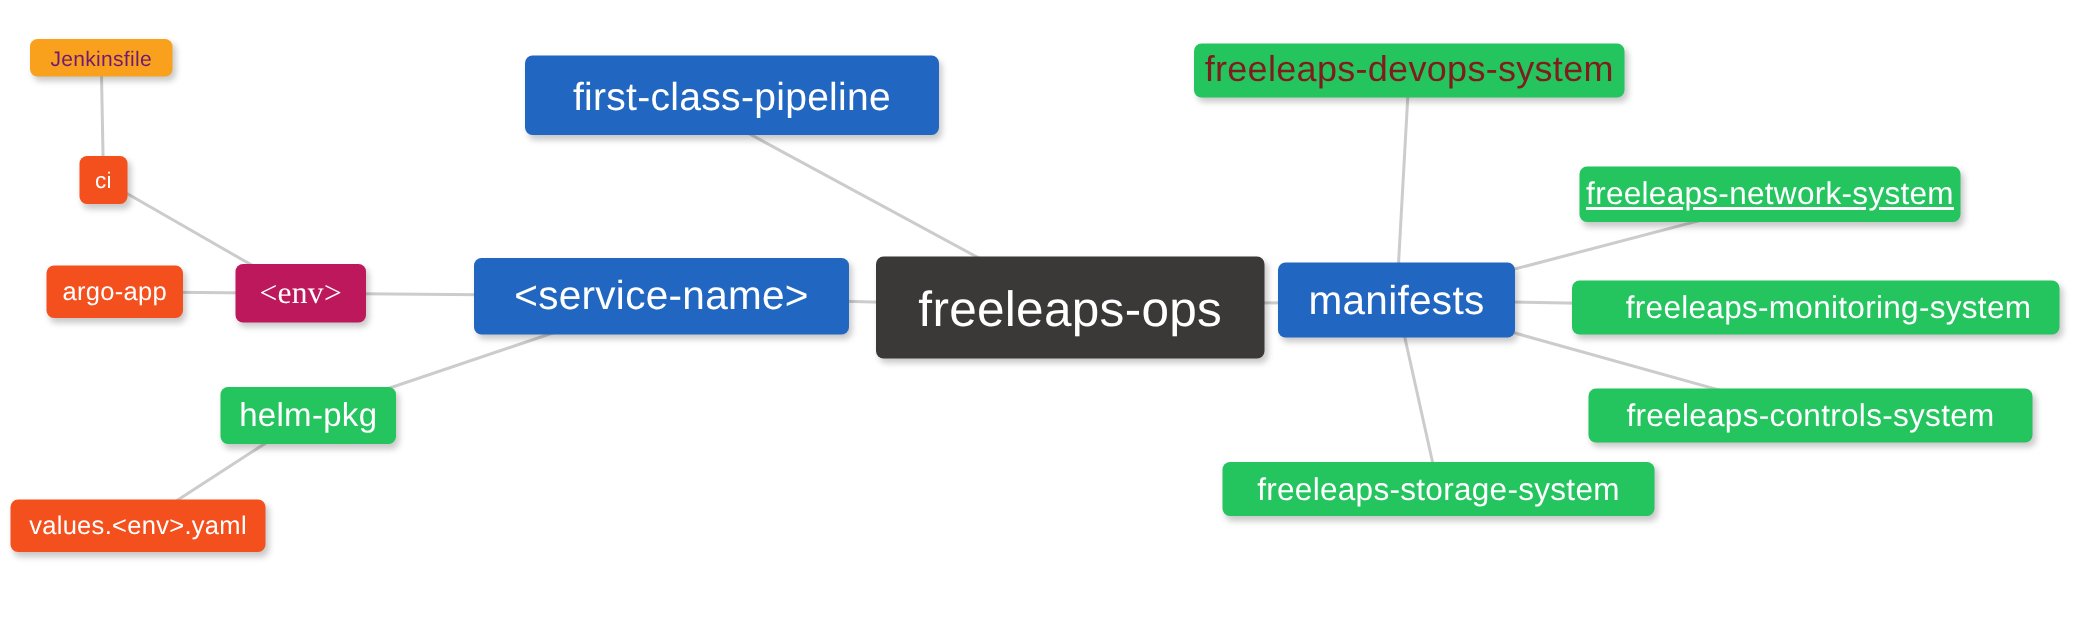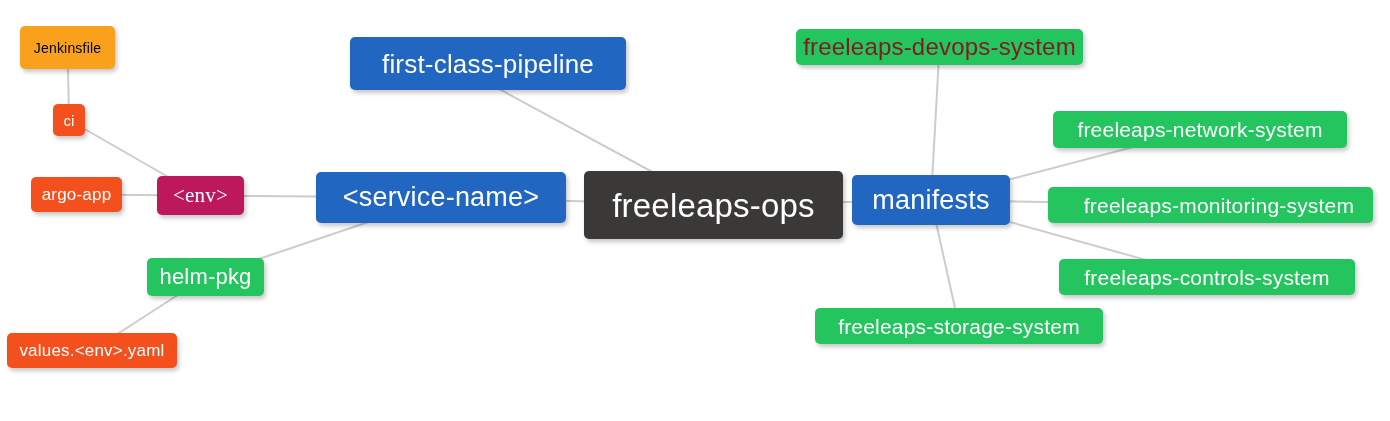--- a/index.html
+++ b/index.html
@@ -49,28 +49,28 @@
       <line x1="205.5" y1="277" x2="92" y2="350.5" stroke="#cccccc" stroke-width="2"></line>
       <line x1="452" y1="63.5" x2="713.5" y2="205" stroke="#cccccc" stroke-width="2"></line>
       <line x1="441" y1="197.5" x2="713.5" y2="205" stroke="#cccccc" stroke-width="2"></line>
       <line x1="713.5" y1="205" x2="931" y2="200" stroke="#cccccc" stroke-width="2"></line>
       <line x1="931" y1="200" x2="939.5" y2="47" stroke="#cccccc" stroke-width="2"></line>
       <line x1="931" y1="200" x2="1200" y2="129.5" stroke="#cccccc" stroke-width="2"></line>
       <line x1="931" y1="200" x2="1210.5" y2="205" stroke="#cccccc" stroke-width="2"></line>
       <line x1="931" y1="200" x2="1207" y2="277" stroke="#cccccc" stroke-width="2"></line>
       <line x1="931" y1="200" x2="959" y2="326" stroke="#cccccc" stroke-width="2"></line>
     </svg>
-<div class="node" style="left: 20px; top: 26px; width: 95px; height: 43px; font-size: 14px; background: rgb(249, 161, 29); color: #000000;">Jenkinsfile</div>
+<div class="node" style="left: 20px; top: 26px; width: 95px; height: 25px; font-size: 14px; background: rgb(249, 161, 29); color: #701a75;">Jenkinsfile</div>
     <div class="node" style="left: 53px; top: 104px; width: 32px; height: 32px; font-size: 15px; background: rgb(244, 80, 30); color: rgb(255, 255, 255);">ci</div>
     <div class="node" style="left: 31px; top: 177px; width: 91px; height: 35px; font-size: 17px; background: rgb(244, 80, 30); color: rgb(255, 255, 255);">argo-app</div>
     <div class="node" style="left: 157px; top: 176px; width: 87px; height: 39px; font-size: 21px; background: #be185d; color: rgb(255, 255, 255); font-family: Liberation Serif, serif;">&lt;env&gt;</div>
     <div class="node" style="left: 147px; top: 258px; width: 117px; height: 38px; font-size: 22px; background: rgb(36, 196, 95); color: rgb(255, 255, 255);">helm-pkg</div>
     <div class="node" style="left: 7px; top: 333px; width: 170px; height: 35px; font-size: 17px; background: rgb(244, 80, 30); color: rgb(255, 255, 255);">values.&lt;env&gt;.yaml</div>
     <div class="node" style="left: 314px; top: 37px; width: 276px; height: 53px; font-size: 26px; background: rgb(33, 102, 192); color: rgb(255, 255, 255); margin-left: 36px;">first-class-pipeline</div>
     <div class="node" style="left: 316px; top: 172px; width: 250px; height: 51px; font-size: 27px; background: rgb(33, 102, 192); color: rgb(255, 255, 255);">&lt;service-name&gt;</div>
     <div class="node" style="left: 584px; top: 171px; width: 259px; height: 68px; font-size: 33px; background: rgb(59, 56, 56); color: rgb(255, 255, 255);">freeleaps-ops</div>
     <div class="node" style="left: 852px; top: 175px; width: 158px; height: 50px; font-size: 27px; background: rgb(33, 102, 192); color: rgb(255, 255, 255);">manifests</div>
     <div class="node" style="left: 796px; top: 29px; width: 287px; height: 36px; font-size: 24px; background: rgb(36, 196, 95); color: #7f1d1d;">freeleaps-devops-system</div>
-    <div class="node" style="left: 1053px; top: 111px; width: 294px; height: 37px; font-size: 21px; background: rgb(36, 196, 95); color: rgb(255, 255, 255);">freeleaps-network-system</div>
+    <div class="node" style="left: 1053px; top: 111px; width: 254px; height: 37px; font-size: 21px; background: rgb(36, 196, 95); color: rgb(255, 255, 255); text-decoration: underline;">freeleaps-network-system</div>
     <div class="node" style="left: 1048px; top: 187px; width: 325px; height: 36px; font-size: 21px; background: rgb(36, 196, 95); color: rgb(255, 255, 255); padding-left: 17px;">freeleaps-monitoring-system</div>
     <div class="node" style="left: 1059px; top: 259px; width: 296px; height: 36px; font-size: 21px; background: rgb(36, 196, 95); color: rgb(255, 255, 255);">freeleaps-controls-system</div>
     <div class="node" style="left: 815px; top: 308px; width: 288px; height: 36px; font-size: 21px; background: rgb(36, 196, 95); color: rgb(255, 255, 255);">freeleaps-storage-system</div>
   </div>
 
 </body></html>

